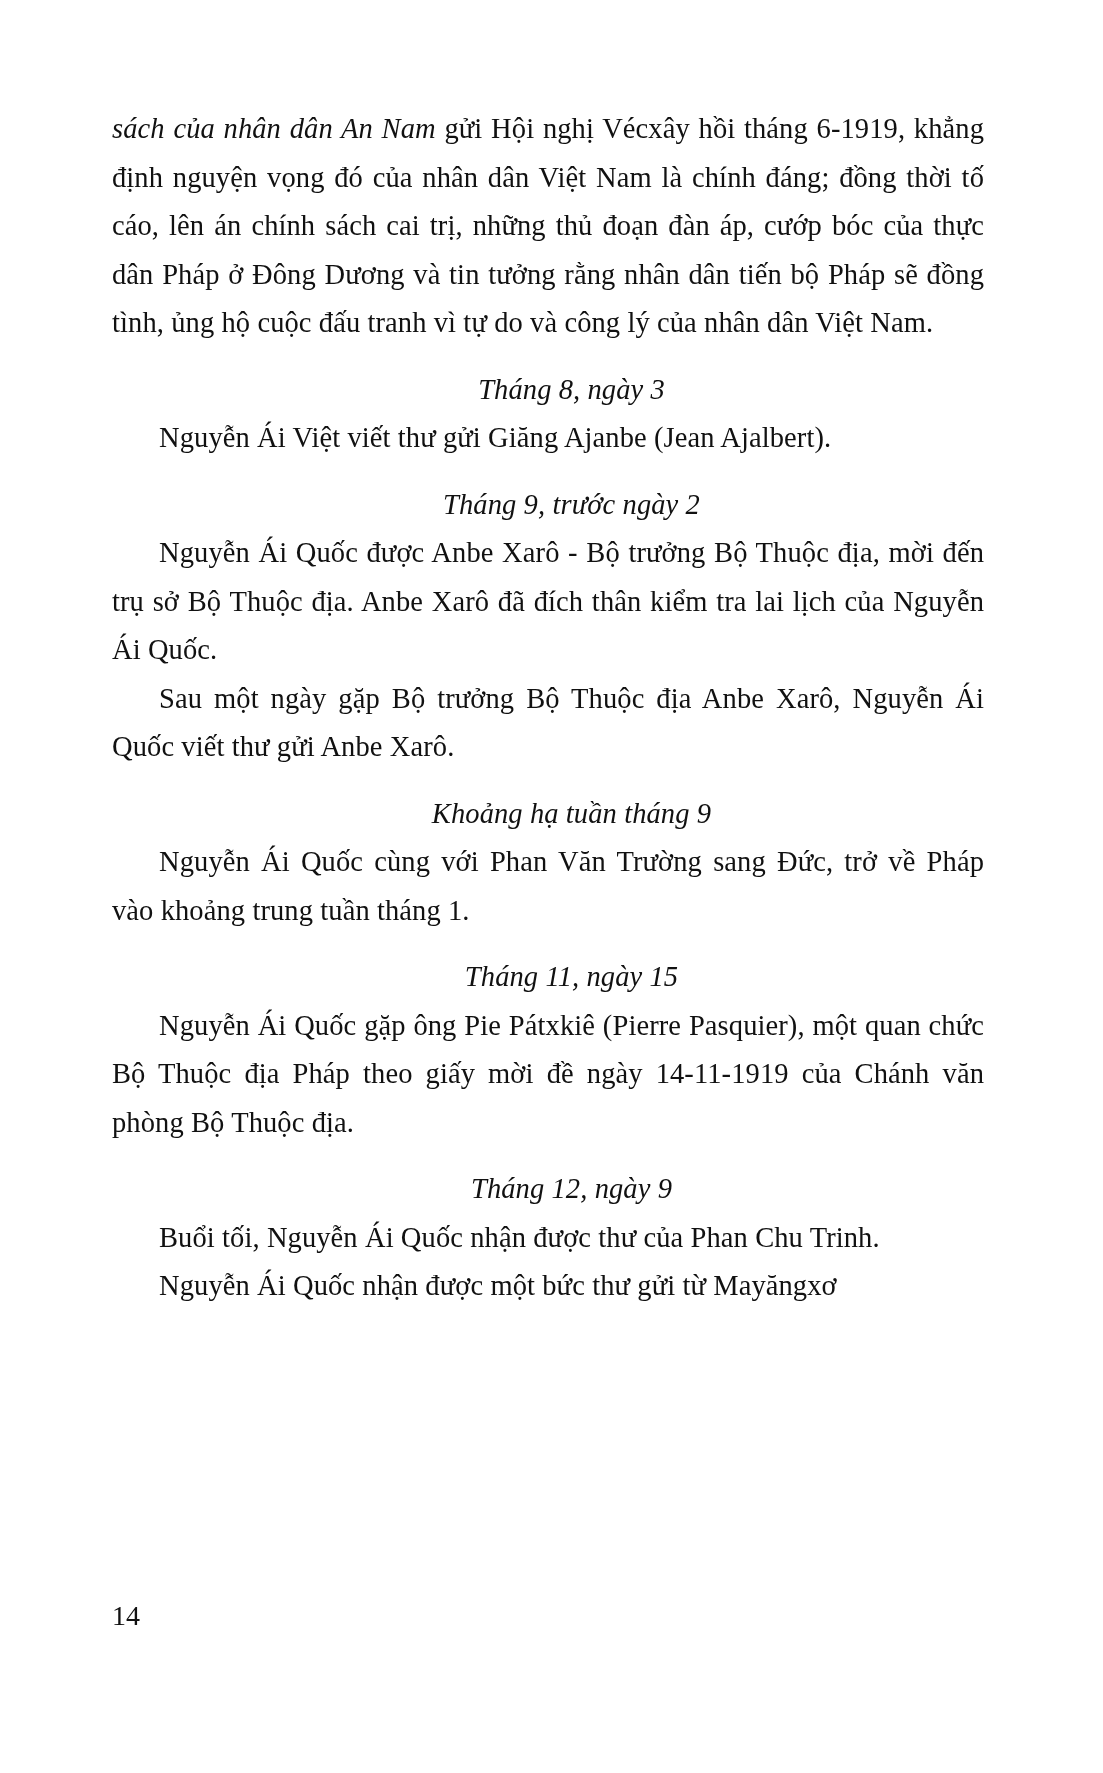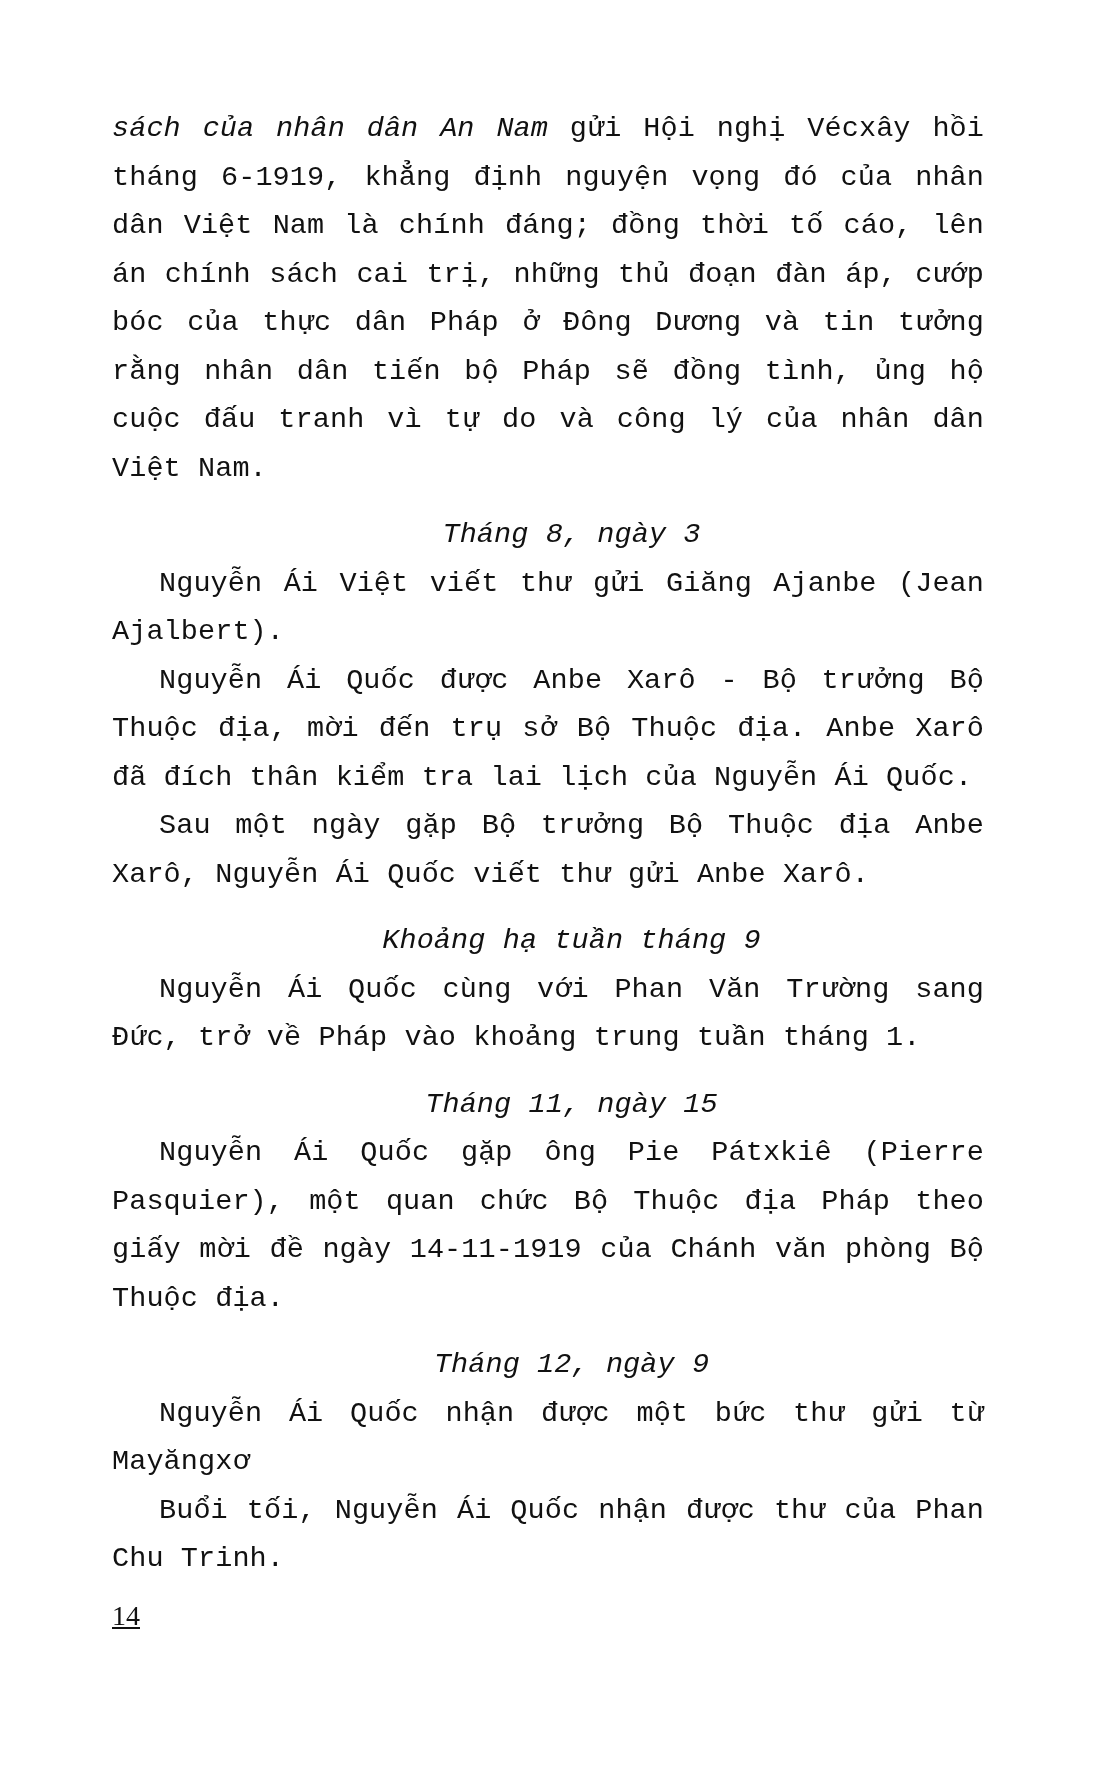--- a/index.html
+++ b/index.html
@@ -26,21 +26,20 @@
   .content {
     width: 872px;
   }
   p {
     margin: 0;
     font-size: 28.5px;
     line-height: 48.5px;
     text-align: justify;
     text-justify: inter-word;
     letter-spacing: 0.1px;
-    font-family: Liberation Mono, monospace;
   }
   p.cont {
     text-indent: 0;
   }
   p.body {
     text-indent: 47px;
   }
   p.heading {
     font-style: italic;
     text-indent: 47px;
@@ -53,45 +52,45 @@
   .emph {
     font-style: italic;
   }
   .folio {
     position: absolute;
     left: 112px;
     top: 1600px;
     font-size: 28px;
     line-height: 32px;
     color: #111111;
-    text-decoration: underline;
   }
 </style>
 </head>
 <body>
 
 <div class="page">
   <div class="content">
 
     <p class="cont"><span class="emph">sách của nhân dân An Nam</span><span> gửi Hội nghị Vécxây hồi tháng 6-1919, khẳng định nguyện vọng đó của nhân dân Việt Nam là chính đáng; đồng thời tố cáo, lên án chính sách cai trị, những thủ đoạn đàn áp, cướp bóc của thực dân Pháp ở Đông Dương và tin tưởng rằng nhân dân tiến bộ Pháp sẽ đồng tình, ủng hộ cuộc đấu tranh vì tự do và công lý của nhân dân Việt Nam.</span></p>
 
     <p class="heading">Tháng 8, ngày 3</p>
     <p class="body">Nguyễn Ái Việt viết thư gửi Giăng Ajanbe (Jean Ajalbert).</p>
 
+    <p class="heading">Tháng 9, trước ngày 2</p>
 
     <p class="body">Nguyễn Ái Quốc được Anbe Xarô - Bộ trưởng Bộ Thuộc địa, mời đến trụ sở Bộ Thuộc địa. Anbe Xarô đã đích thân kiểm tra lai lịch của Nguyễn Ái Quốc.</p>
 
     <p class="body">Sau một ngày gặp Bộ trưởng Bộ Thuộc địa Anbe Xarô, Nguyễn Ái Quốc viết thư gửi Anbe Xarô.</p>
 
     <p class="heading">Khoảng hạ tuần tháng 9</p>
     <p class="body">Nguyễn Ái Quốc cùng với Phan Văn Trường sang Đức, trở về Pháp vào khoảng trung tuần tháng 1.</p>
 
     <p class="heading">Tháng 11, ngày 15</p>
     <p class="body">Nguyễn Ái Quốc gặp ông Pie Pátxkiê (Pierre Pasquier), một quan chức Bộ Thuộc địa Pháp theo giấy mời đề ngày 14-11-1919 của Chánh văn phòng Bộ Thuộc địa.</p>
 
     <p class="heading">Tháng 12, ngày 9</p>
+    <p class="body">Buổi tối, Nguyễn Ái Quốc nhận được thư của Phan Chu Trinh.</p>
     <p class="body">Nguyễn Ái Quốc nhận được một bức thư gửi từ Mayăngxơ</p>
-    <p class="body">Buổi tối, Nguyễn Ái Quốc nhận được thư của Phan Chu Trinh.</p>
 
   </div>
 </div>
 
 <div class="folio">14</div>
 
 </body></html>

